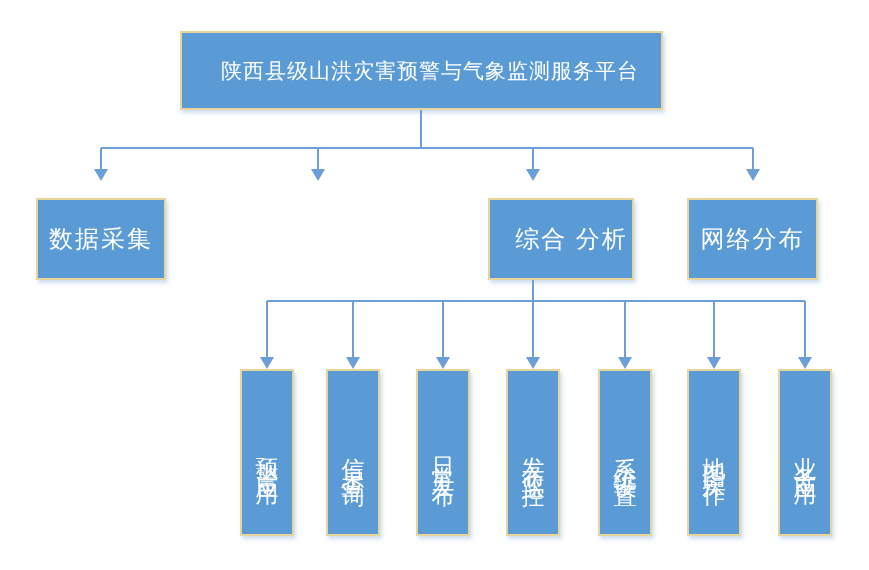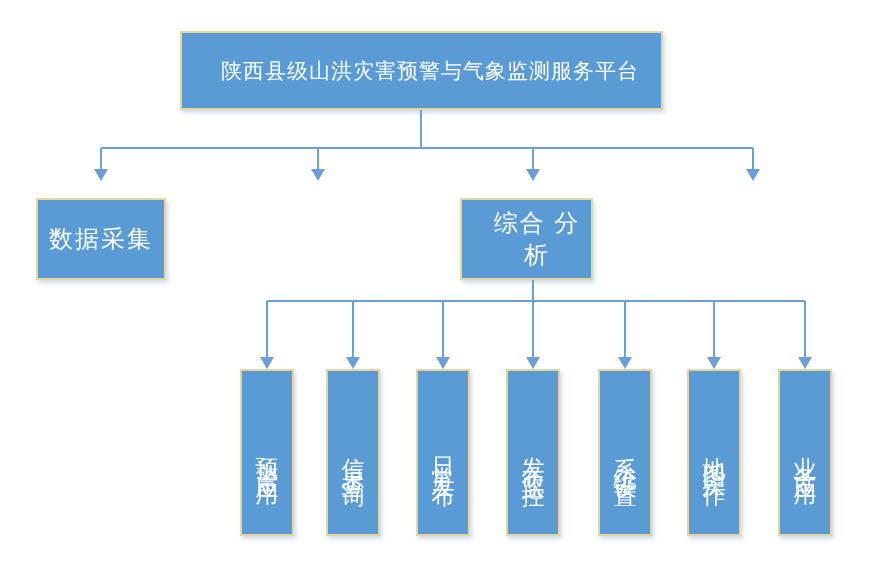--- a/index.html
+++ b/index.html
@@ -37,21 +37,21 @@
   .node-root{
     left:180px;top:31px;width:483px;height:79px;
     font-size:21px;letter-spacing:1px;padding-left:17px;
   }
   .node-l2{
     top:182px;height:82px;
     font-size:24px;letter-spacing:2px;margin-top:16px;
   }
   .node-l2-0{left:36px;width:130px;}
   .node-l2-1{left:253px;width:130px;}
-  .node-l2-2{left:460px;width:133px;padding-left:21px;}
+  .node-l2-2{left:488px;width:146px;padding-left:21px;}
   .node-l2-3{left:687px;width:131px;}
   .node-l3{
     top:369px;width:54px;height:167px;
     font-size:23px;
   }
   .node-l3-0{left:240px;}
   .node-l3-1{left:326px;}
   .node-l3-2{left:416px;}
   .node-l3-3{left:506px;}
   .node-l3-4{left:598px;}
@@ -104,20 +104,23 @@
   <div class="node node-root">
     <span>陕西县级山洪灾害预警与气象监测服务平台</span>
   </div>
 
   <div class="node node-l2 node-l2-0">
     <span>数据采集</span>
   </div>
   <div class="node node-l2 node-l2-2">
     <span>综合 分析</span>
   </div>
+  <div class="node node-l2 node-l2-3">
+    <span>网络分布</span>
+  </div>
 
   <div class="node node-l3 node-l3-0">
     <span class="v-label">预警应用</span>
   </div>
   <div class="node node-l3 node-l3-1">
     <span class="v-label">信息查询</span>
   </div>
   <div class="node node-l3 node-l3-2">
     <span class="v-label">日常发布</span>
   </div>

